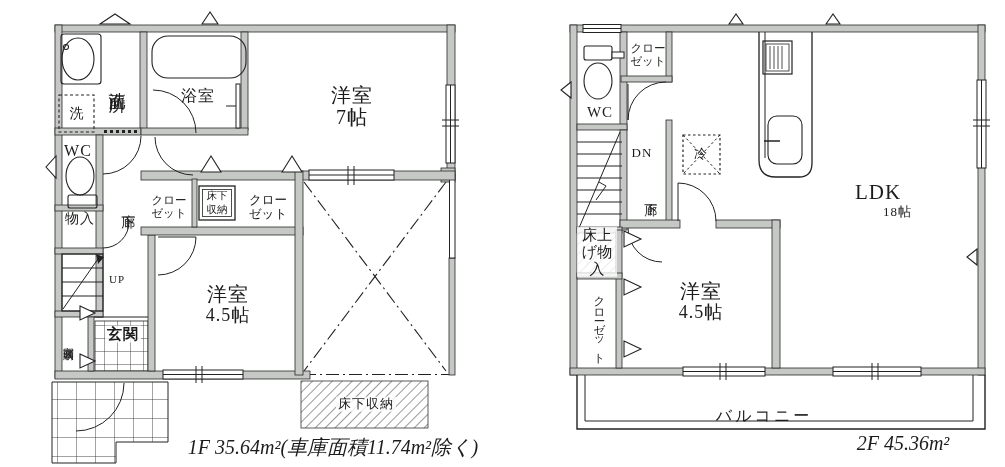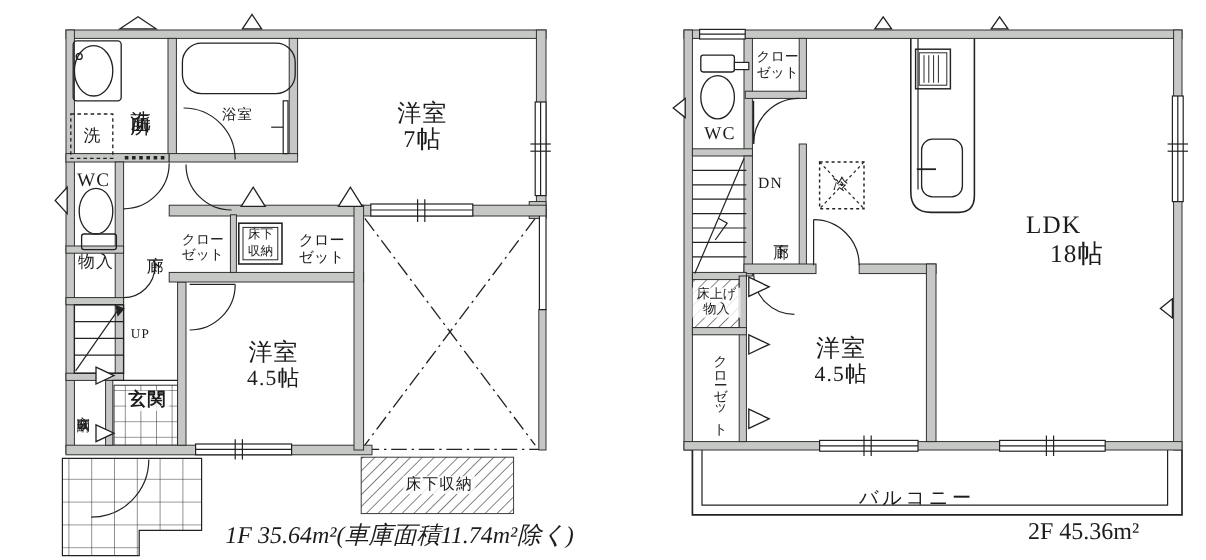--- a/index.html
+++ b/index.html
@@ -242,21 +242,21 @@
       <polygon class="tri" points="977,249 967,257 977,265"></polygon>
       <polygon class="tri" points="624,231 641,239 624,247"></polygon>
       <polygon class="tri" points="624,279 641,287 624,295"></polygon>
       <polygon class="tri" points="624,341 641,349 624,357"></polygon>
     </g>
   </g>
 </svg>
 
   <div class="lbl v" style="left:117px;top:82px;font-size:17px;">洗面所</div>
   <div class="lbl nw" style="left:77px;top:114px;font-size:14px;">洗</div>
-  <div class="lbl nw" style="left:198px;top:96px;font-size:12px;">浴室</div>
+  <div class="lbl nw" style="left:198px;top:96px;font-size:16px;">浴室</div>
   <div class="lbl nw" style="left:78px;top:151px;font-size:16px;">WC</div>
   <div class="lbl v" style="left:128px;top:205px;font-size:14px;">廊下</div>
   <div class="lbl nw" style="left:80px;top:219px;font-size:14px;">物入</div>
   <div class="lbl nw" style="left:117px;top:279px;font-size:11px;">UP</div>
   <div class="lbl" style="left:169px;top:207px;font-size:11.5px;width:40px;letter-spacing:0;">クローゼット</div>
   <div class="lbl" style="left:217px;top:203px;font-size:10.5px;width:24px;letter-spacing:0;line-height:1.3;">床下収納</div>
   <div class="lbl" style="left:268px;top:207px;font-size:12.5px;width:44px;letter-spacing:0;">クローゼット</div>
   <div class="lbl nw" style="left:352px;top:106px;font-size:20px;">
     <span>洋室</span>
     <span class="sz" style="font-size:20px;">7帖</span>
@@ -270,23 +270,23 @@
   <div class="lbl nw bgw" style="left:366px;top:404px;font-size:13px;">床下収納</div>
   <div class="lbl nw" style="left:333px;top:447px;font-size:20px;letter-spacing:0;font-style:italic;">1F 35.64m²(車庫面積11.74m²除く)</div>
 
   <div class="lbl nw" style="left:600px;top:112px;font-size:15px;">WC</div>
   <div class="lbl" style="left:648px;top:55px;font-size:11.5px;width:42px;letter-spacing:0;">クローゼット</div>
   <div class="lbl nw" style="left:642px;top:153px;font-size:13px;">DN</div>
   <div class="lbl v" style="left:650px;top:194px;font-size:13px;">廊下</div>
   <div class="lbl nw" style="left:701px;top:154px;font-size:13px;">冷</div>
   <div class="lbl nw" style="left:878px;top:200px;font-size:21px;">
     <span>LDK</span>
-    <span class="sz" style="font-size:21px;margin-left:39px;">18帖</span>
-  </div>
-  <div class="lbl bgw" style="left:597px;top:252px;font-size:11px;width:36px;letter-spacing:0;">床上げ物入</div>
+    <span class="sz" style="font-size:13px;margin-left:39px;">18帖</span>
+  </div>
+  <div class="lbl bgw" style="left:597px;top:252px;font-size:15px;width:36px;letter-spacing:0;">床上げ物入</div>
   <div class="lbl v" style="left:599px;top:323px;font-size:11.5px;letter-spacing:1px;">クローゼット</div>
   <div class="lbl nw" style="left:701px;top:301px;font-size:20px;">
     <span>洋室</span>
     <span class="sz" style="font-size:18px;">4.5帖</span>
   </div>
   <div class="lbl nw" style="left:764px;top:400px;font-size:16px;letter-spacing:3px;margin-top:16px;">バルコニー</div>
-  <div class="lbl nw" style="left:903px;top:443px;font-size:20px;letter-spacing:0;">2F 45.36m²</div>
+  <div class="lbl nw" style="left:903px;top:443px;font-size:20px;letter-spacing:0;font-style:italic;">2F 45.36m²</div>
 </div>
 
 </body></html>

